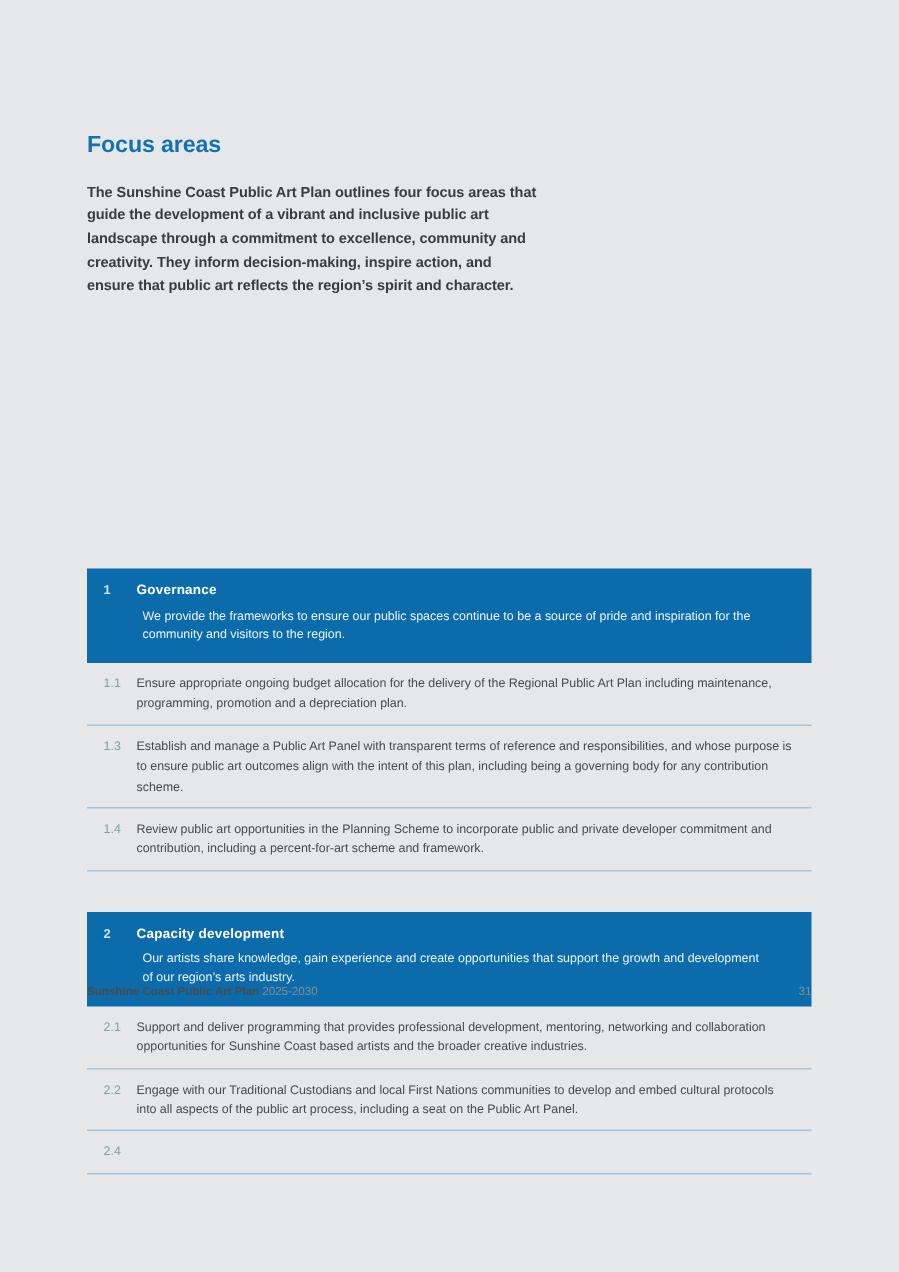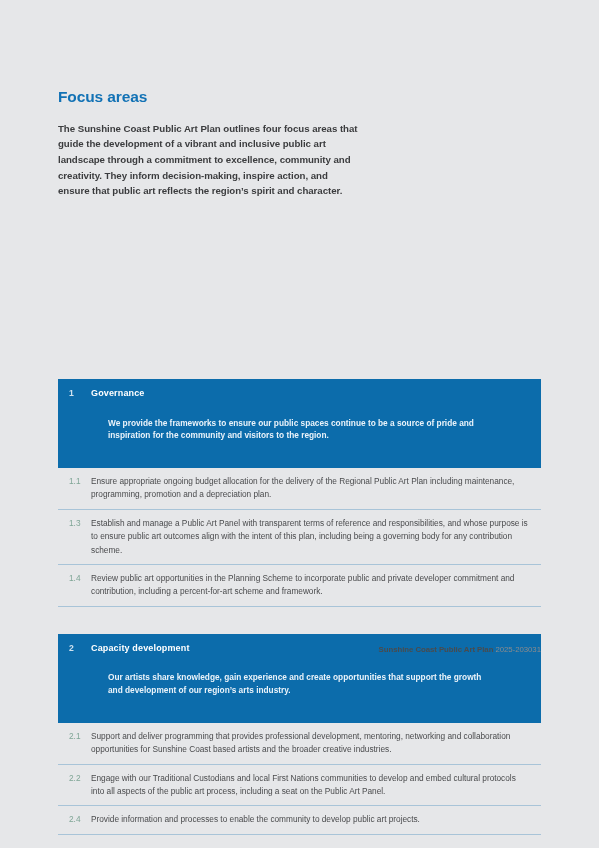--- a/index.html
+++ b/index.html
@@ -85,24 +85,24 @@
   .section-title {
     font-size: 9px;
     font-weight: bold;
     color: #ffffff;
     line-height: 1.4;
     letter-spacing: 0.15px;
     margin: 0 0 1px 0;
   }
   .section-desc {
     font-size: 8.3px;
-    font-weight: bold;
+    font-weight: normal;
     color: #eaf3fa;
     line-height: 1.52;
-    margin: 17px;
+    margin: 4px;
   }
 
   .rows {
     display: block;
   }
   .row {
     display: flex;
     align-items: flex-start;
     padding: 7px 0 7px 0;
     border-bottom: 1.3px solid #a8c4d8;
@@ -124,24 +124,24 @@
     line-height: 1.62;
     padding-right: 10px;
     letter-spacing: -0.02px;
   }
 
   
   .footer {
     position: absolute;
     left: 58px;
     right: 58px;
-    bottom: 22px;
+    bottom: 11px;
     display: flex;
     align-items: baseline;
-    justify-content: flex-end;
+    justify-content: space-between;
   }
   .footer-left {
     font-size: 7.8px;
     color: #6f7072;
     letter-spacing: -0.05px;
   }
   .footer-title {
     font-weight: bold;
     color: #4a4b4d;
   }
@@ -202,21 +202,20 @@
         <div class="row">
           <div class="row-num">2.1</div>
           <div class="row-text">Support and deliver programming that provides professional development, mentoring, networking and collaboration opportunities for Sunshine Coast based artists and the broader creative industries.</div>
         </div>
         <div class="row">
           <div class="row-num">2.2</div>
           <div class="row-text">Engage with our Traditional Custodians and local First Nations communities to develop and embed cultural protocols into all aspects of the public art process, including a seat on the Public Art Panel.</div>
         </div>
         <div class="row">
           <div class="row-num">2.4</div>
-          <div class="row-text">Provide information and processes to enable the community to develop public art projects.</div>
         </div>
       </div>
     </div>
 
   </div>
 
   <div class="footer">
     <div class="footer-left">
       <span class="footer-title">Sunshine Coast Public Art Plan</span>
       <span class="footer-years">2025-2030</span>

